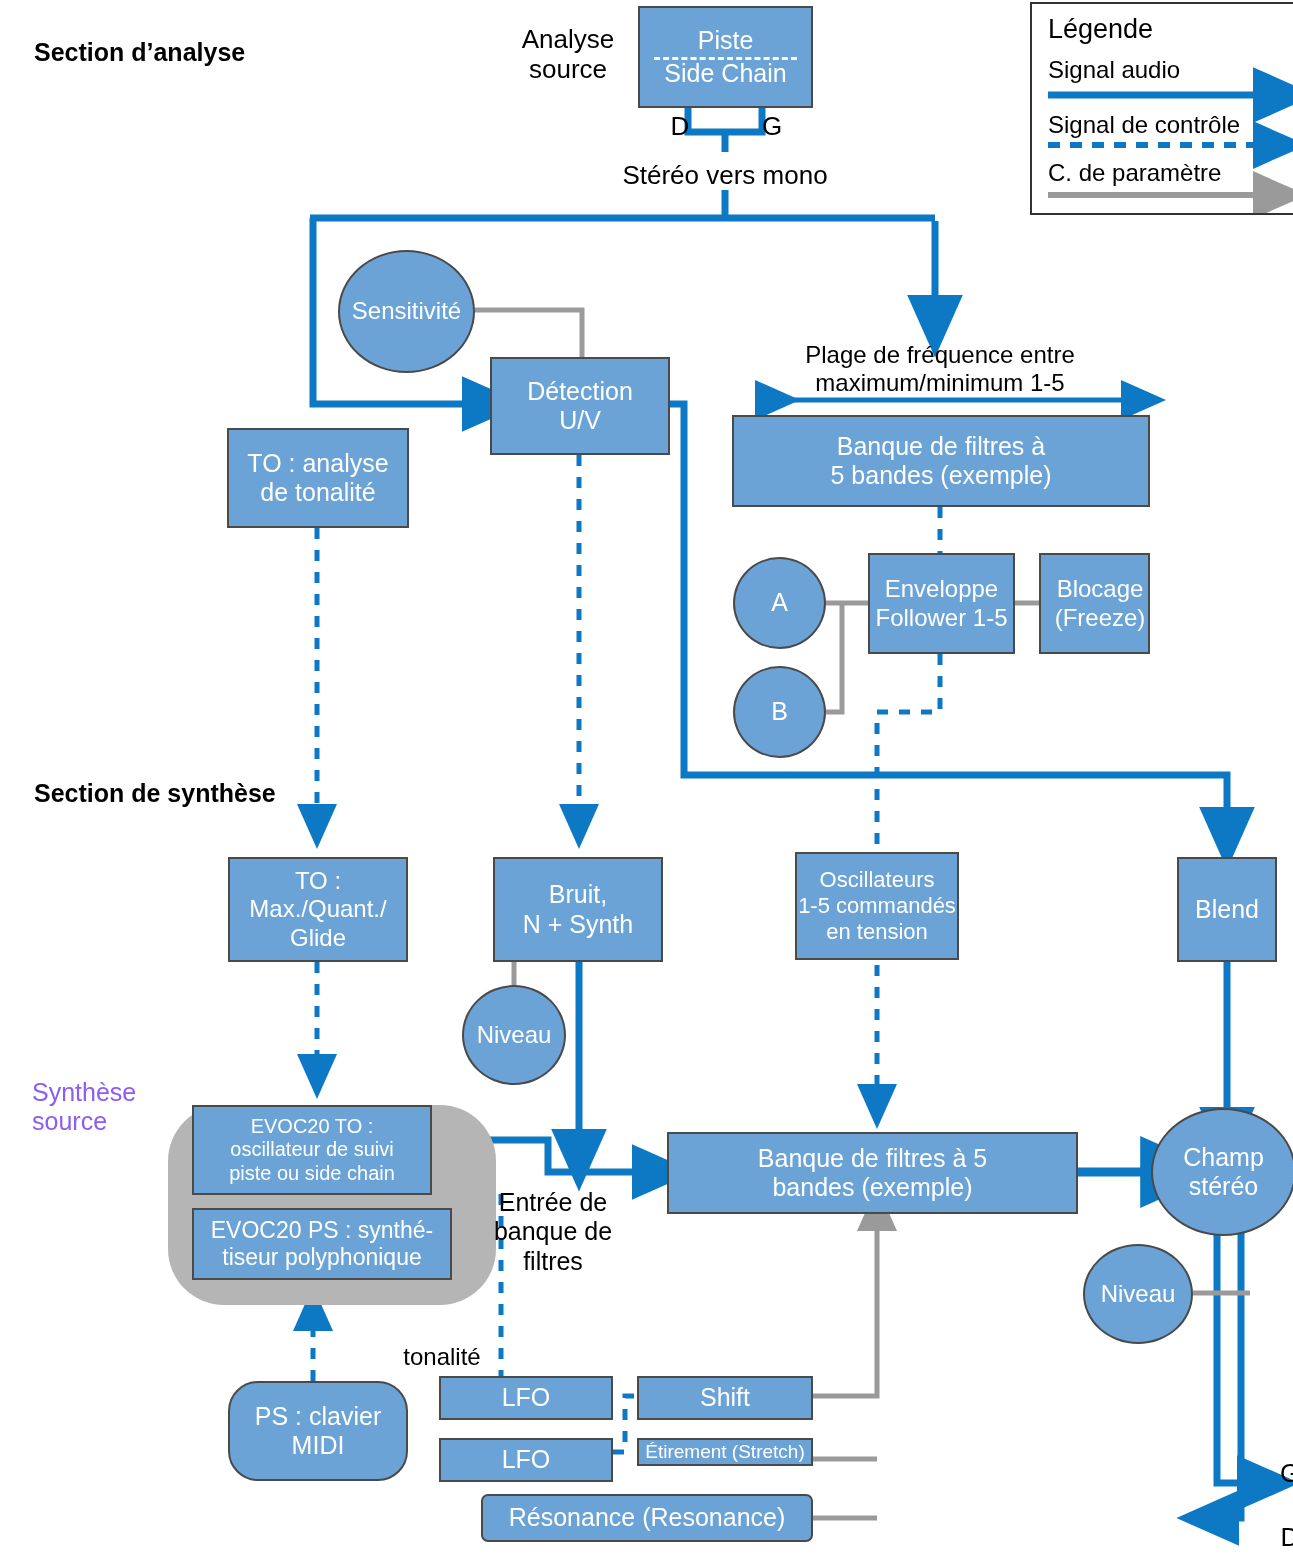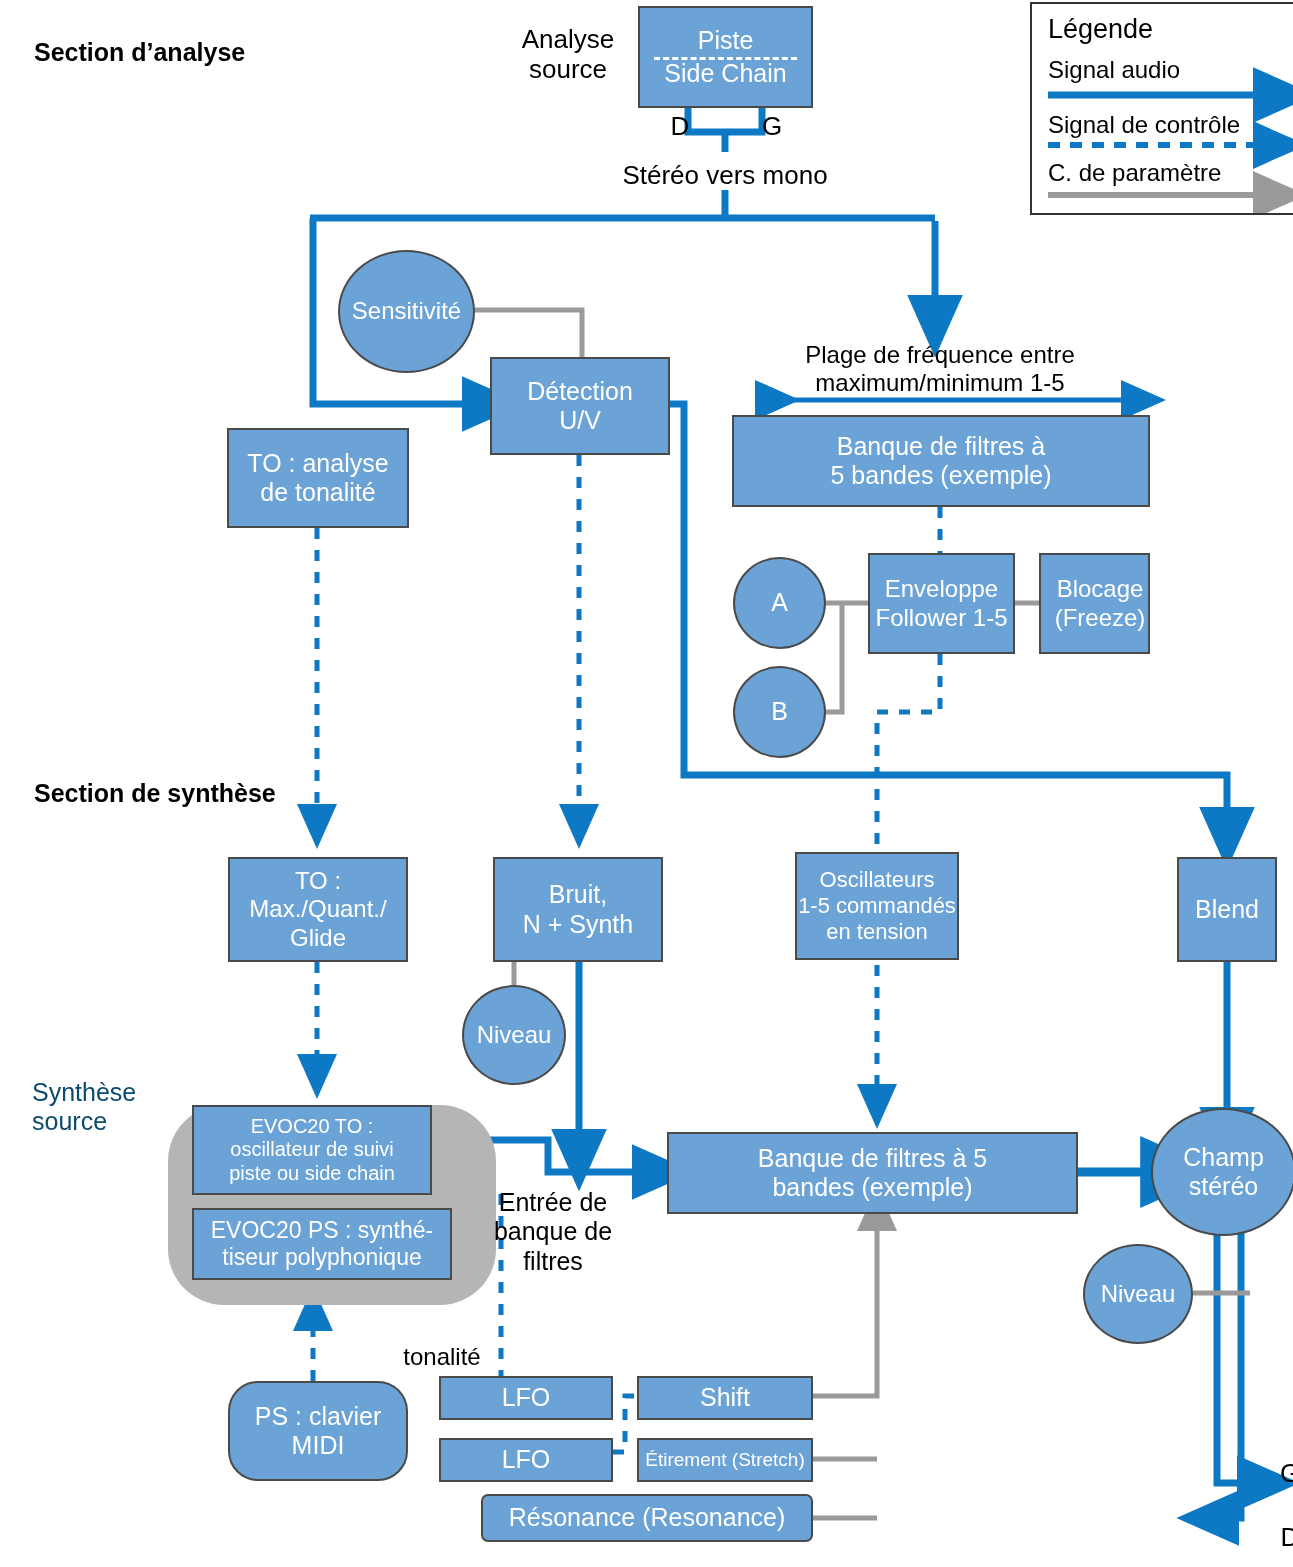--- a/index.html
+++ b/index.html
@@ -7,21 +7,21 @@
   #stage{position:relative;width:1293px;height:1567px;overflow:hidden;background:#fff;margin-left:20px;}
   svg#wires{position:absolute;left:0;top:0;width:1293px;height:1567px;pointer-events:none;}
 
   .node{position:absolute;box-sizing:border-box;background:#6BA3D6;border:2px solid #4a4a4a;
         color:#fff;display:flex;align-items:center;justify-content:center;text-align:center;
         line-height:1.17;font-size:25px;z-index:3;}
   .node.circle{border-radius:50%;}
   .lbl{position:absolute;color:#000;z-index:4;text-align:center;line-height:1.17;}
   .sect{position:absolute;color:#000;font-weight:bold;font-size:25px;z-index:4;}
   .grayblob{position:absolute;background:#B5B5B5;border-radius:56px;z-index:2;}
-  .graytext{position:absolute;color:#0c4a6e;font-size:25px;line-height:1.17;z-index:4;}
+  .graytext{position:absolute;color:#8b5cf6;font-size:25px;line-height:1.17;z-index:4;}
 
   #legend{position:absolute;left:1010px;top:2px;width:279px;height:209px;border:2px solid #333;
           background:#fff;z-index:5;}
   #legend .ltitle{position:absolute;left:16px;top:10px;font-size:27px;color:#000;}
   #legend .ltxt{position:absolute;left:16px;font-size:24px;color:#000;white-space:nowrap;}
   #legend svg{position:absolute;left:0;top:0;}
   .dashedsep{position:absolute;border-top:3px dashed #fff;}
 </style>
 </head>
 <body>
@@ -171,21 +171,21 @@
 stéréo</div>
   <div class="node circle" style="left:1063px;top:1244px;width:110px;height:100px;font-size:24px;">Niveau</div>
 
   <div class="node" style="left:208px;top:1381px;width:180px;height:100px;white-space:pre-line;border-radius:30px;">PS : clavier
 MIDI</div>
 
   <div class="node" style="left:419px;top:1376px;width:174px;height:44px;">LFO</div>
   <div class="node" style="left:419px;top:1438px;width:174px;height:44px;">LFO</div>
 
   <div class="node" style="left:617px;top:1376px;width:176px;height:44px;">Shift</div>
-  <div class="node" style="left:617px;top:1438px;width:176px;height:44px;font-size:19px;">Étirement (Stretch)</div>
+  <div class="node" style="left:617px;top:1438px;width:176px;height:28px;font-size:19px;">Étirement (Stretch)</div>
   <div class="node" style="left:461px;top:1494px;width:332px;height:48px;border-radius:7px;">Résonance (Resonance)</div>
 
   <div id="legend">
     <div class="ltitle">Légende</div>
     <div class="ltxt" style="top:52px;">Signal audio</div>
     <div class="ltxt" style="top:107px;">Signal de contrôle</div>
     <div class="ltxt" style="top:155px;">C. de paramètre</div>
     <svg width="279" height="209" viewBox="0 0 279 209">
       <defs>
         <marker id="la" markerWidth="9" markerHeight="8" refX="0.2" refY="4" orient="auto" markerUnits="strokeWidth">

